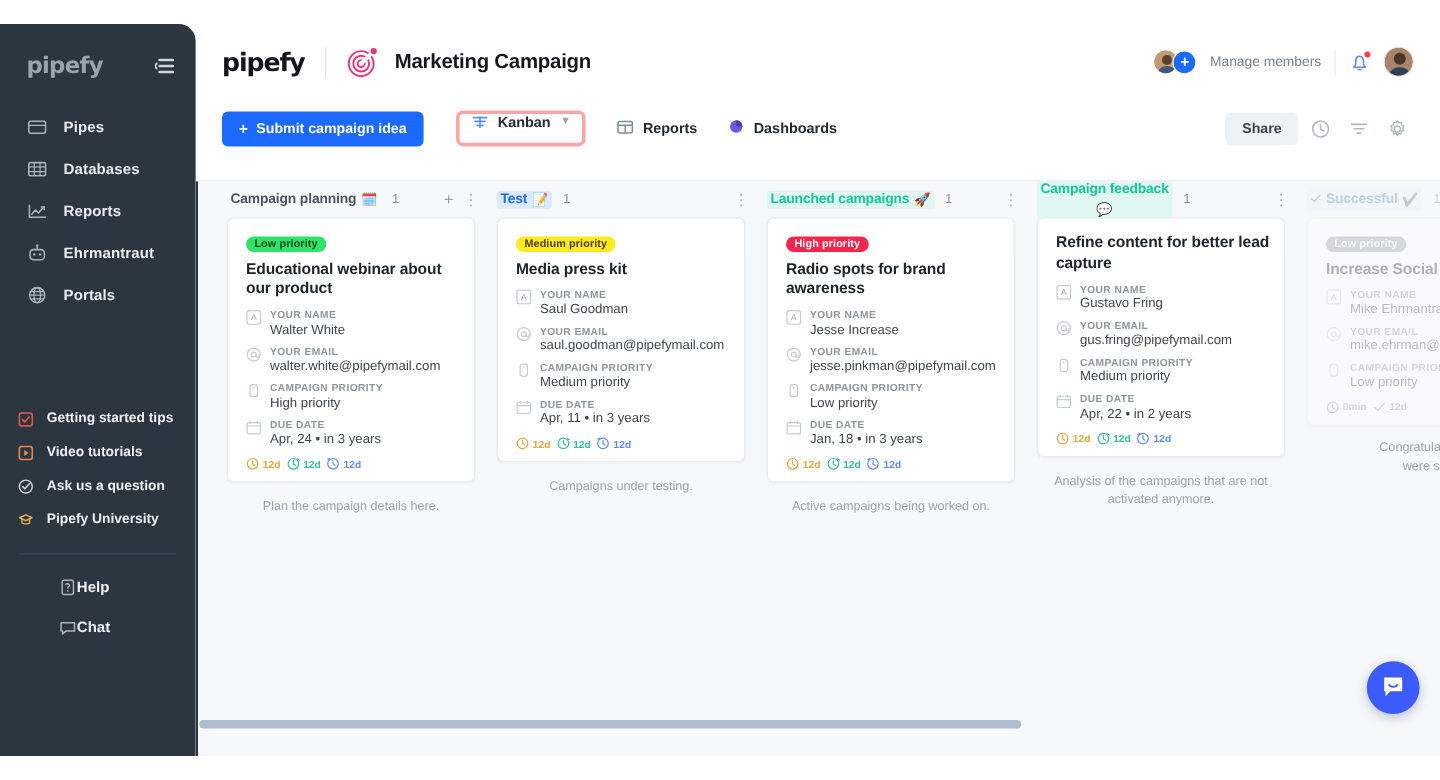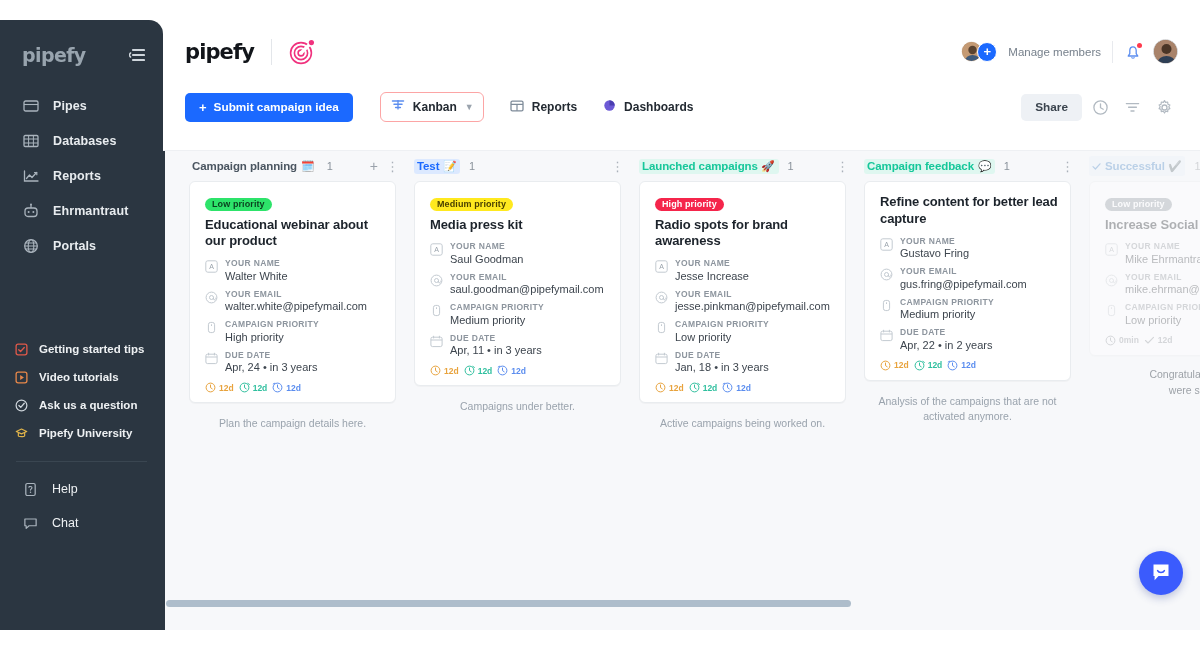--- a/index.html
+++ b/index.html
@@ -40,23 +40,23 @@
   .sb-group-2 { margin-top: 72px; }
   .sb-small {
     display:flex; align-items:center; gap:11px;
     padding: 7px 0 7px 14px;
     color:#eef1f3; font-size:11.5px; font-weight:bold; cursor:pointer;text-align:center;
   }
   .sb-small .ico { width:14px;height:14px;flex:0 0 14px; display:flex;align-items:center;justify-content:center;}
   .sb-divider { height:1px; background:#3a4651; margin:14px 16px 10px 16px; }
   .sb-group-3 { margin-top: 10px; }
   .sb-big {
-    display:flex; align-items:center; gap:14px;
+    display:flex; align-items:center; 
     padding: 9px 0 9px 22px;
-    color:#eef1f3; font-size:12.5px; font-weight:normal; cursor:pointer;
+    color:#eef1f3; font-size:12.5px; font-weight:bold; cursor:pointer;margin-left:26px;
   }
   .sb-big .ico { width:16px;height:16px;flex:0 0 16px; display:flex;align-items:center;justify-content:center;}
 
   
   .main {
     position:absolute; left:163px; top:20px;
     width:1037px; height:610px;
     background:#ffffff;
     border-top-left-radius:16px;
     overflow:hidden;
@@ -89,22 +89,22 @@
   
   .actionbar { height:48px; display:flex; align-items:center; padding:0 22px 0 22px; }
   .btn-primary {
     background:#1b69ff; color:#fff; border:none; border-radius:5px;
     height:29px; padding:0 14px; font-size:11.8px; font-weight:bold;
     display:flex; align-items:center; gap:7px; cursor:pointer;
     font-family:"Liberation Sans", sans-serif;
   }
   .btn-primary .plus { font-size:13px; font-weight:bold; }
   .view-select {
-    margin-left:27px; height:30px; border:1px solid #fca5a5; border-radius:6px;
-    display:flex; align-items:center; gap:8px; padding:0 9px 0 10px; cursor:pointer;
+    margin-left:27px; height:30px; border:3px solid #fca5a5; border-radius:6px;
+    display:flex; gap:8px; padding:0 9px 0 10px; cursor:pointer;
     min-width:101px;
   }
   .view-select .lbl { font-size:12px; font-weight:bold; color:#232a32; }
   .chev { margin-left:auto; color:#9aa3ad; font-size:9px; }
   .nav-link {
     margin-left:26px; display:flex; align-items:center; gap:8px; cursor:pointer;
     font-size:12px; font-weight:bold; color:#232a32;
   }
   .ab-right { margin-left:auto; display:flex; align-items:center; gap:4px; }
   .share-btn {
@@ -321,20 +321,21 @@
       <div class="brand-sep"></div>
       <div class="pipe-icon">
         <svg width="26" height="26" viewBox="0 0 26 26">
           <circle cx="12" cy="14" r="10.4" fill="none" stroke="#f0327e" stroke-width="1.6"></circle>
           <circle cx="12" cy="14" r="6.6" fill="none" stroke="#f0327e" stroke-width="1.6"></circle>
           <circle cx="12" cy="14" r="2.9" fill="none" stroke="#f0327e" stroke-width="1.6"></circle>
           <path d="M12,14 L22,4" stroke="#ffffff" stroke-width="3.4"></path>
           <circle cx="22.4" cy="3.6" r="2.6" fill="#f0327e"></circle>
         </svg>
       </div>
+      <div class="page-title">Marketing Campaign</div>
 
       <div class="topbar-right">
         <div class="avatar-stack">
           <div class="avatar">
             <svg width="21" height="21" viewBox="0 0 21 21">
                 <rect width="21" height="21" fill="#c49a74"></rect>
                 <circle cx="10.5" cy="8" r="4.2" fill="#5a4330"></circle>
                 <ellipse cx="10.5" cy="19" rx="7.5" ry="6" fill="#3f5a7a"></ellipse>
               </svg>
           </div>
@@ -590,21 +591,21 @@
                   <svg width="11" height="11" viewBox="0 0 11 11">
                       <circle cx="5.5" cy="5.5" r="4.4" fill="none" stroke="#5b8def" stroke-width="1"></circle>
                       <path d="M5.5,3 V5.6 L7.2,6.8" fill="none" stroke="#5b8def" stroke-width="1" stroke-linecap="round"></path>
                       <path d="M1.2,2 L2.8,1.2" stroke="#5b8def" stroke-width="1" stroke-linecap="round"></path>
                     </svg>
                   <span>12d</span>
                 </span>
               </div>
             </div>
           </div>
-          <div class="col-foot">Campaigns under better.</div>
+          <div class="col-foot">Campaigns under testing.</div>
         </div>
 
         <div class="col">
           <div class="col-head">
             <span class="col-badge" style="background:#dff7f0;">
               <span class="col-title" style="color:#16c79a">Launched campaigns</span>
               <span style="font-size:11px">🚀</span>
             </span>
             <span class="col-count">1</span>
             <span class="col-actions">
@@ -684,21 +685,21 @@
                   <span>12d</span>
                 </span>
               </div>
             </div>
           </div>
           <div class="col-foot">Active campaigns being worked on.</div>
         </div>
 
         <div class="col">
           <div class="col-head">
-            <span class="col-badge" style="background:#dff7f0;">
+            <span class="col-badge" style="background:#dff7f0;flex-direction:column;">
               <span class="col-title" style="color:#16c79a">Campaign feedback</span>
               <span style="font-size:11px">💬</span>
             </span>
             <span class="col-count">1</span>
             <span class="col-actions">
               <span class="col-dots">⋮</span>
             </span>
           </div>
           <div class="cards">
             <div class="card">

